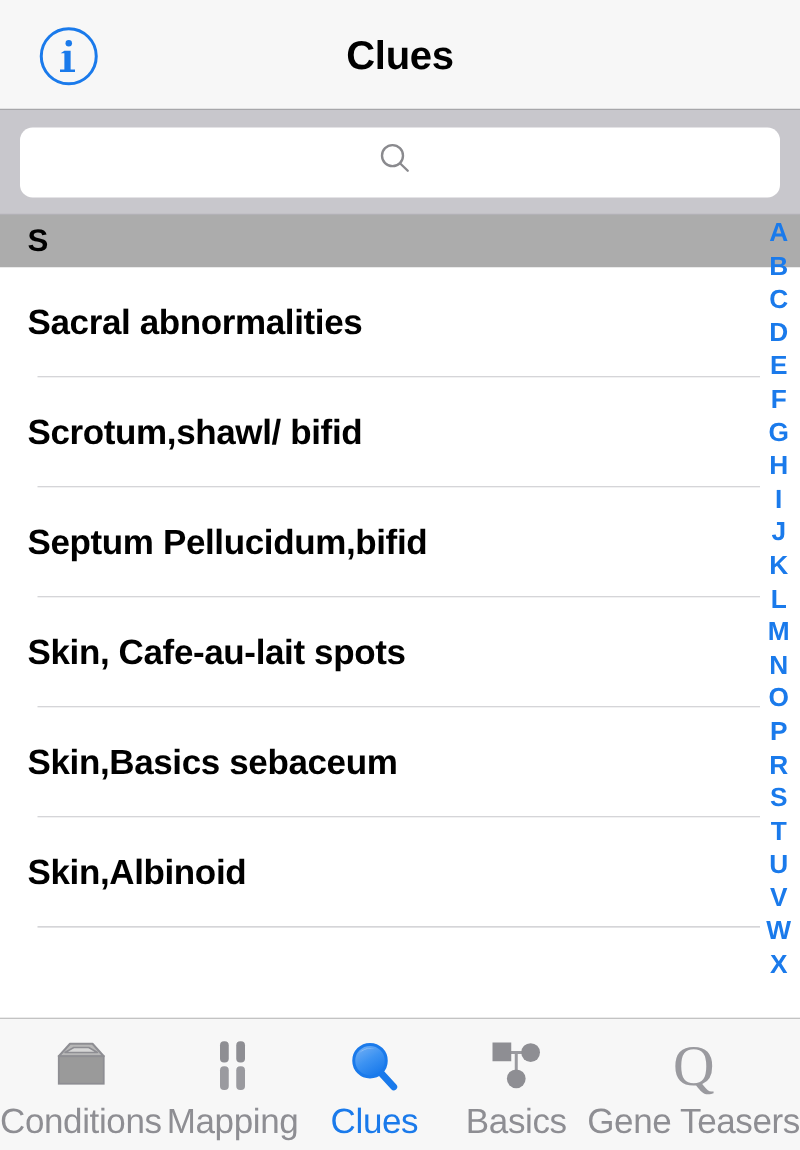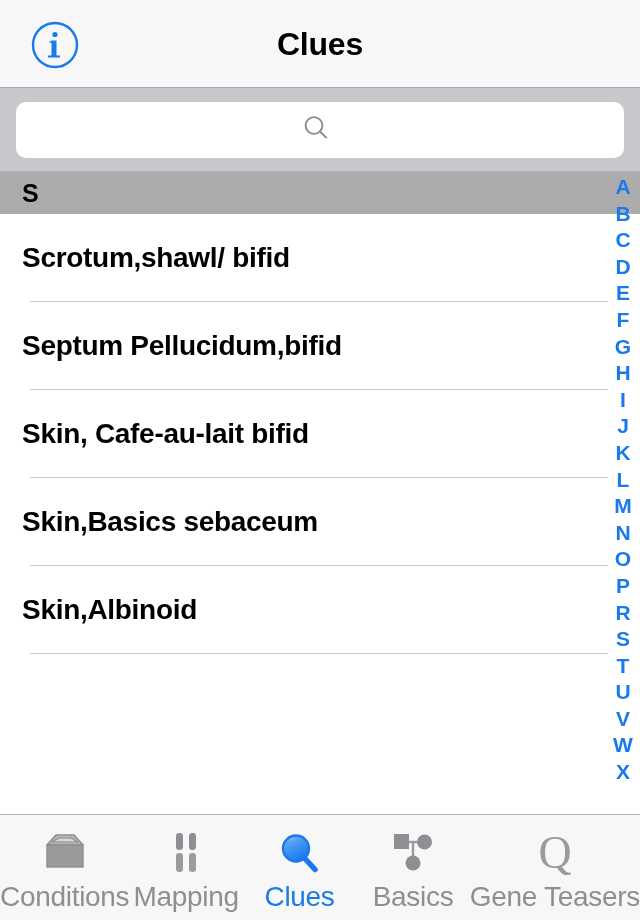--- a/index.html
+++ b/index.html
@@ -233,27 +233,30 @@
         <input class="search-input" type="text" value="" placeholder="" style="">
       </div>
     </div>
   </div>
 
   <div class="list-area">
 
     <div class="section-header">S</div>
 
     <div class="row">
+      <span class="row-label">Sacral abnormalities</span>
+    </div>
+    <div class="row">
       <span class="row-label">Scrotum,shawl/ bifid</span>
     </div>
     <div class="row">
       <span class="row-label">Septum Pellucidum,bifid</span>
     </div>
     <div class="row">
-      <span class="row-label">Skin, Cafe-au-lait bifid</span>
+      <span class="row-label">Skin, Cafe-au-lait spots</span>
     </div>
     <div class="row">
       <span class="row-label">Skin,Basics sebaceum</span>
     </div>
     <div class="row">
       <span class="row-label">Skin,Albinoid</span>
     </div>
 
     <div class="alpha-index" id="alpha-index">
         <div class="alpha-letter">A</div>

